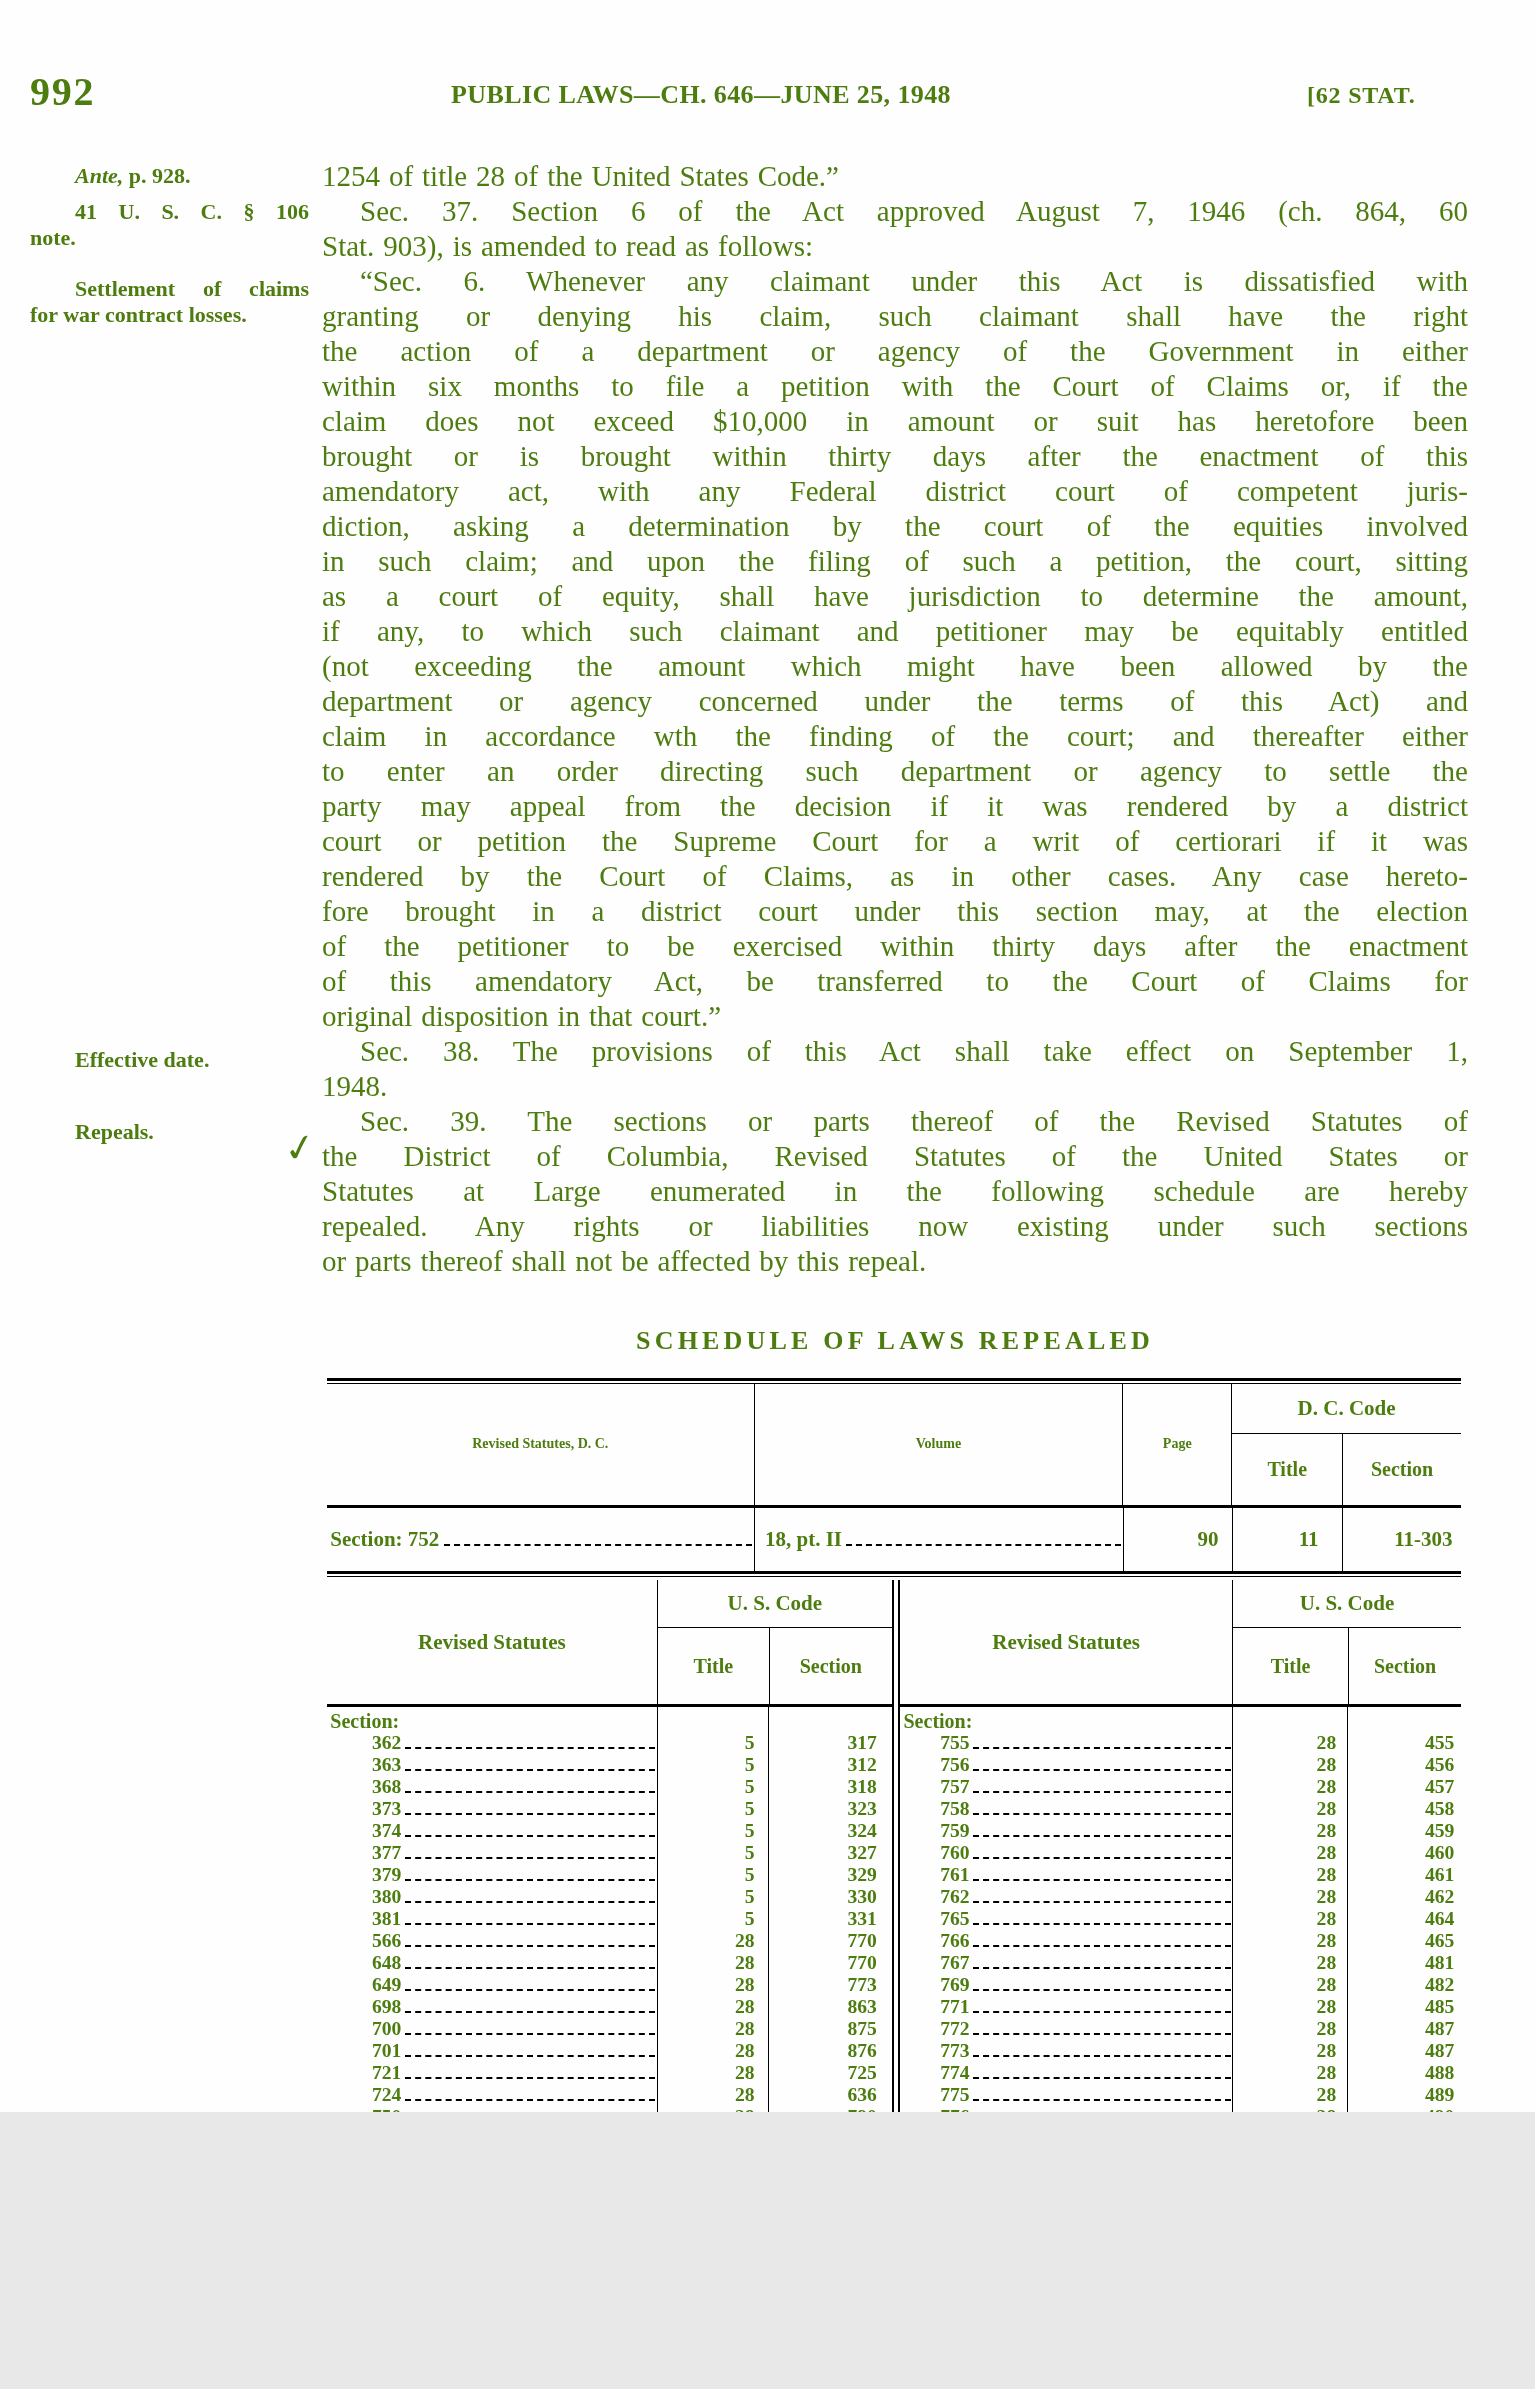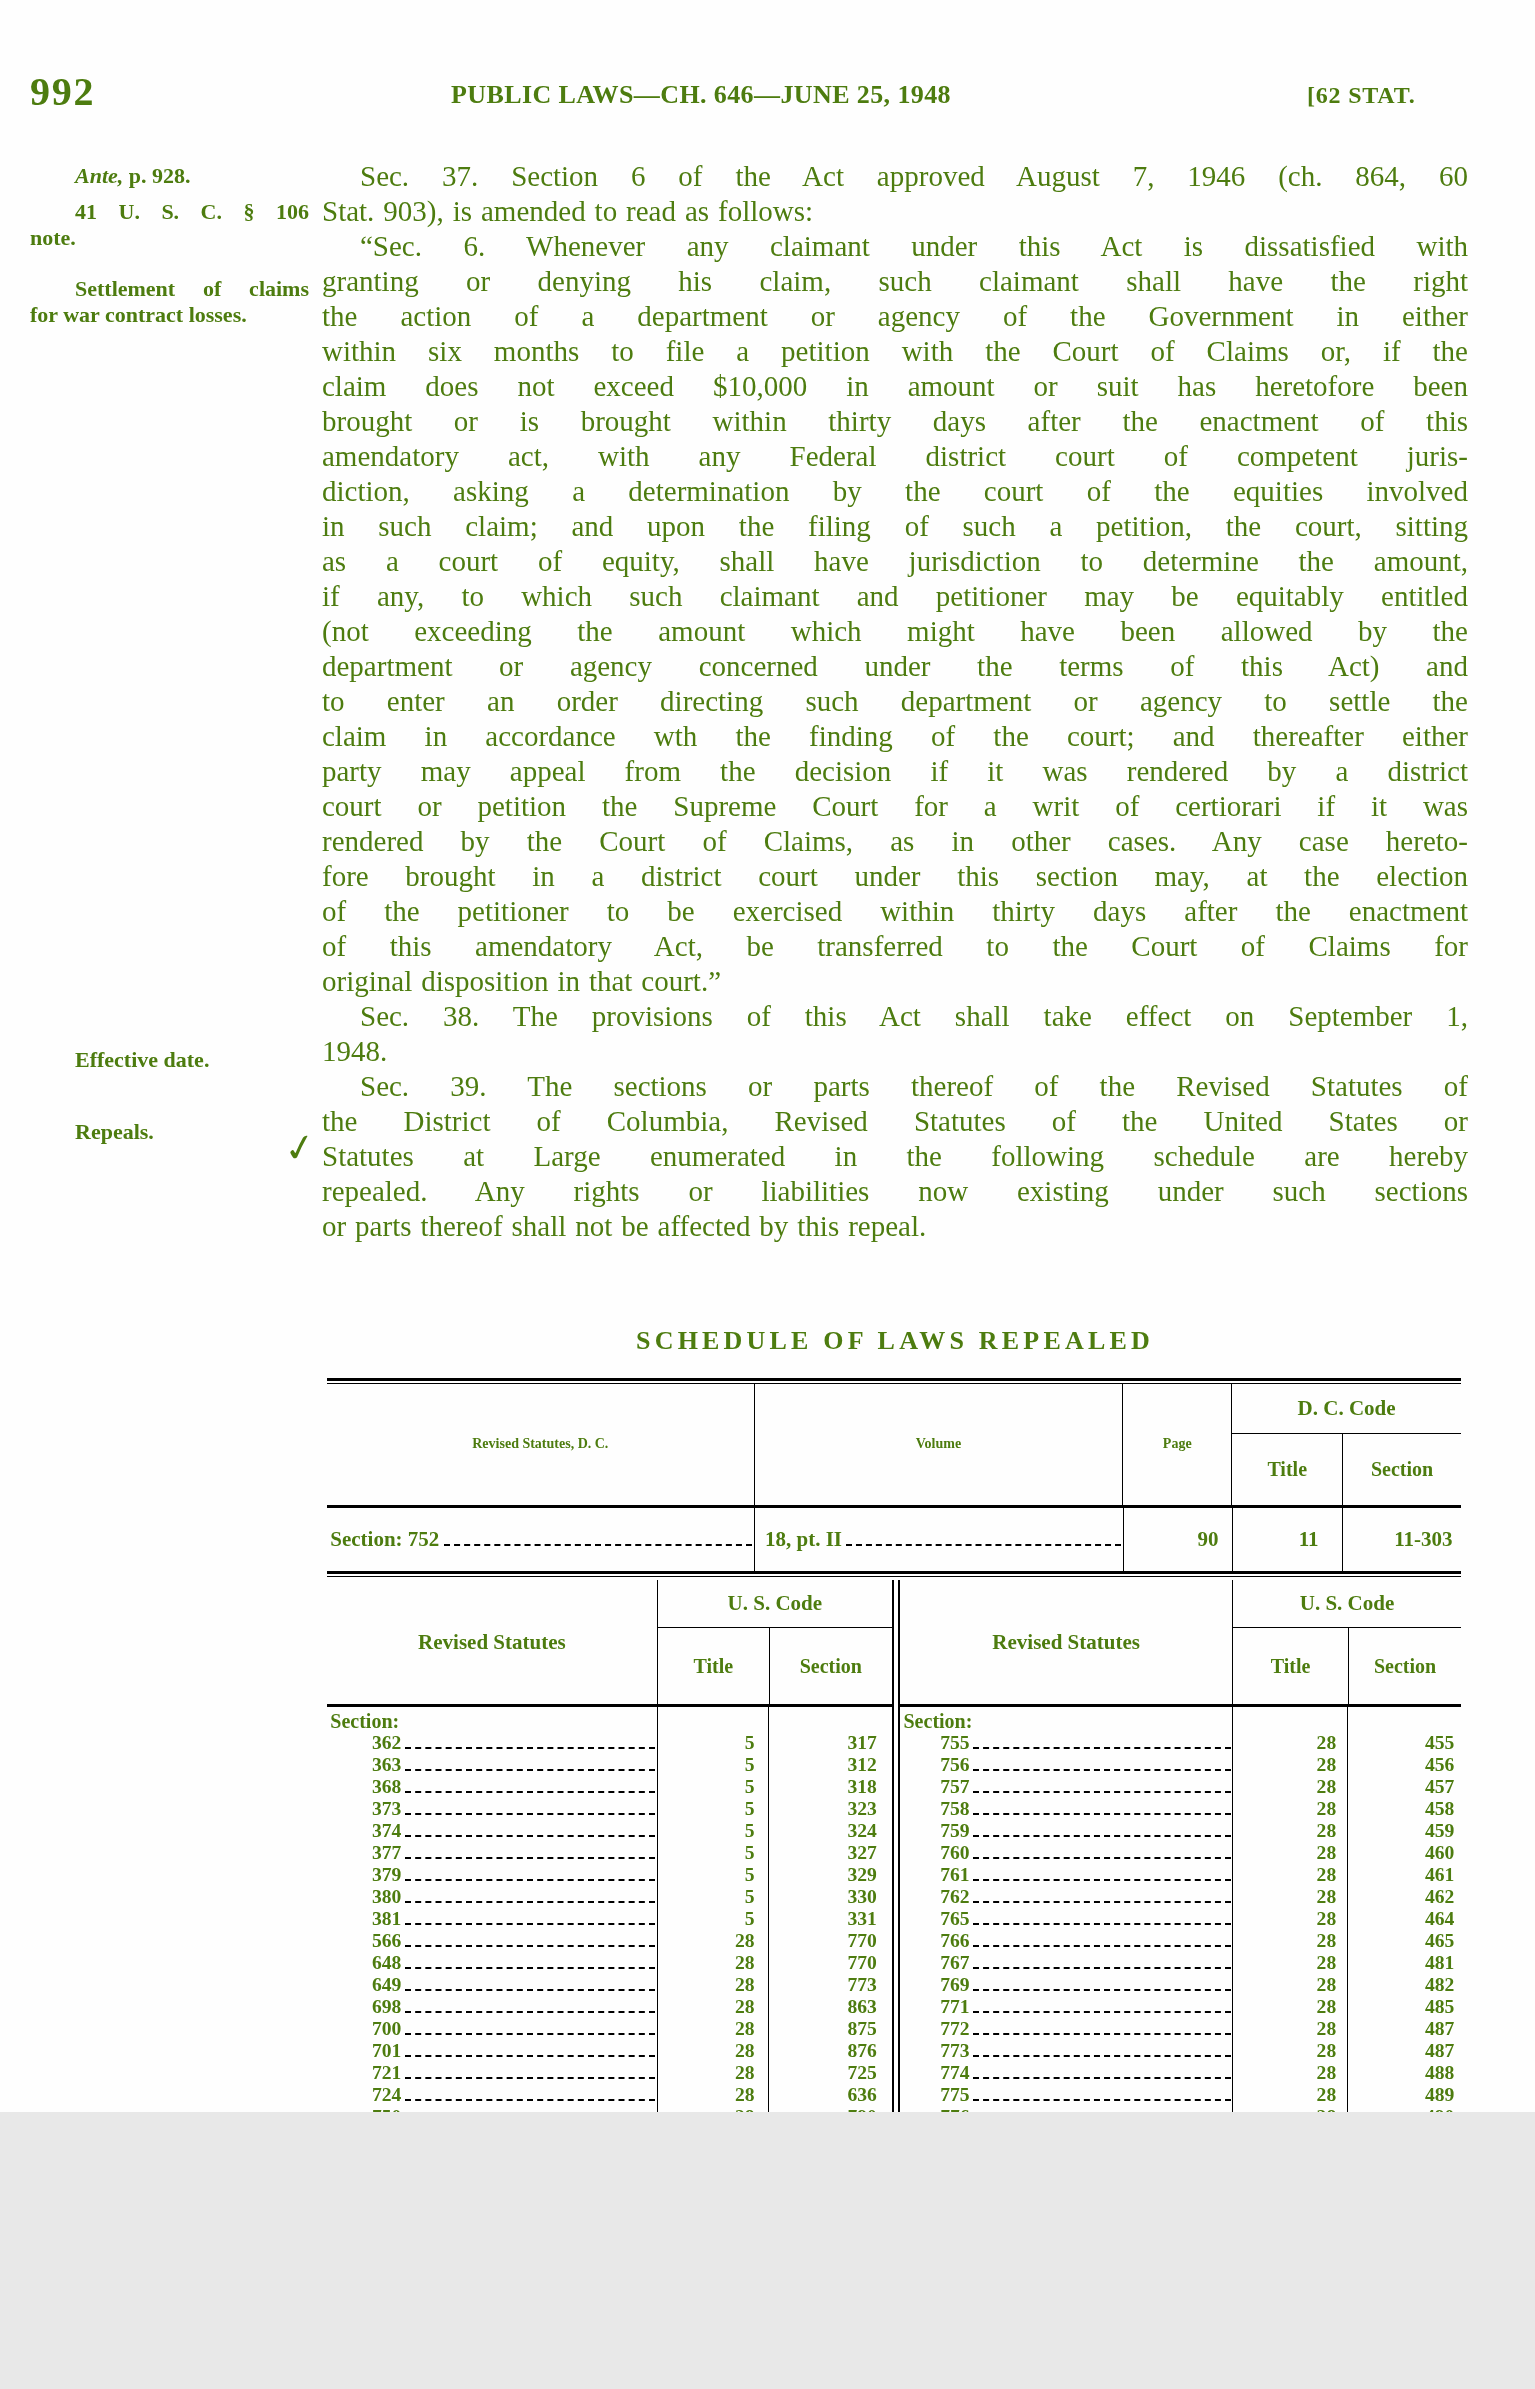--- a/index.html
+++ b/index.html
@@ -103,37 +103,38 @@
   <div class="mn" style="top:1047px">
     <div class="l">Effective date.</div>
   </div>
   <div class="mn" style="top:1119px">
     <div class="l">Repeals.</div>
   </div>
 
   <div class="chk">✓</div>
 
   <div class="bodytext" id="body-lines">
+      <div class="bl end">1254 of title 28 of the United States Code.”</div>
       <div class="bl ind">Sec. 37. Section 6 of the Act approved August 7, 1946 (ch. 864, 60</div>
       <div class="bl end">Stat. 903), is amended to read as follows:</div>
       <div class="bl ind">“Sec. 6. Whenever any claimant under this Act is dissatisfied with</div>
       <div class="bl">granting or denying his claim, such claimant shall have the right</div>
       <div class="bl">the action of a department or agency of the Government in either</div>
       <div class="bl">within six months to file a petition with the Court of Claims or, if the</div>
       <div class="bl">claim does not exceed $10,000 in amount or suit has heretofore been</div>
       <div class="bl">brought or is brought within thirty days after the enactment of this</div>
       <div class="bl">amendatory act, with any Federal district court of competent juris-</div>
       <div class="bl">diction, asking a determination by the court of the equities involved</div>
       <div class="bl">in such claim; and upon the filing of such a petition, the court, sitting</div>
       <div class="bl">as a court of equity, shall have jurisdiction to determine the amount,</div>
       <div class="bl">if any, to which such claimant and petitioner may be equitably entitled</div>
       <div class="bl">(not exceeding the amount which might have been allowed by the</div>
       <div class="bl">department or agency concerned under the terms of this Act) and</div>
+      <div class="bl">claim in accordance wth the finding of the court; and thereafter either</div>
       <div class="bl">to enter an order directing such department or agency to settle the</div>
-      <div class="bl">claim in accordance wth the finding of the court; and thereafter either</div>
       <div class="bl">party may appeal from the decision if it was rendered by a district</div>
       <div class="bl">court or petition the Supreme Court for a writ of certiorari if it was</div>
       <div class="bl">rendered by the Court of Claims, as in other cases.  Any case hereto-</div>
       <div class="bl">fore brought in a district court under this section may, at the election</div>
       <div class="bl">of the petitioner to be exercised within thirty days after the enactment</div>
       <div class="bl">of this amendatory Act, be transferred to the Court of Claims for</div>
       <div class="bl end">original disposition in that court.”</div>
       <div class="bl ind">Sec. 38. The provisions of this Act shall take effect on September 1,</div>
       <div class="bl end">1948.</div>
       <div class="bl ind">Sec. 39. The sections or parts thereof of the Revised Statutes of</div>

